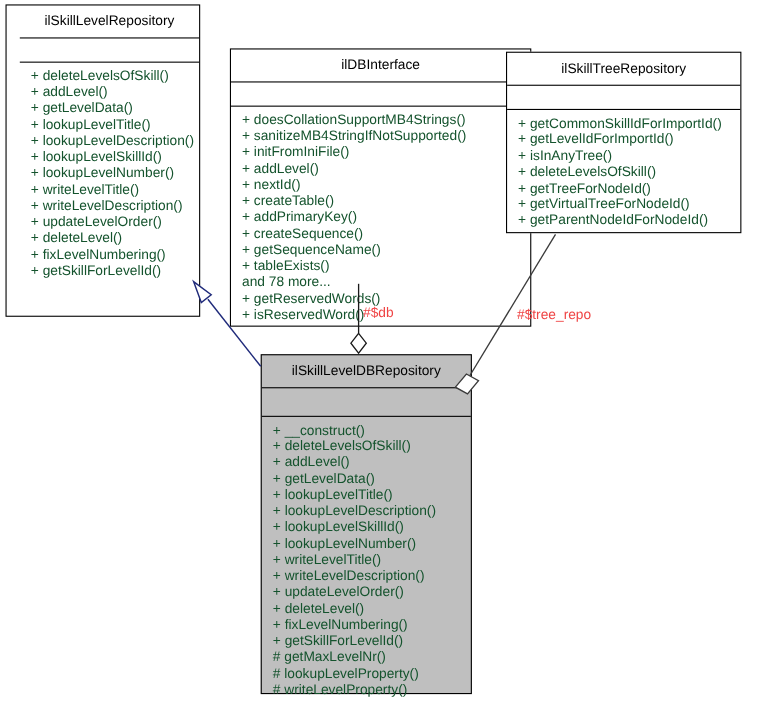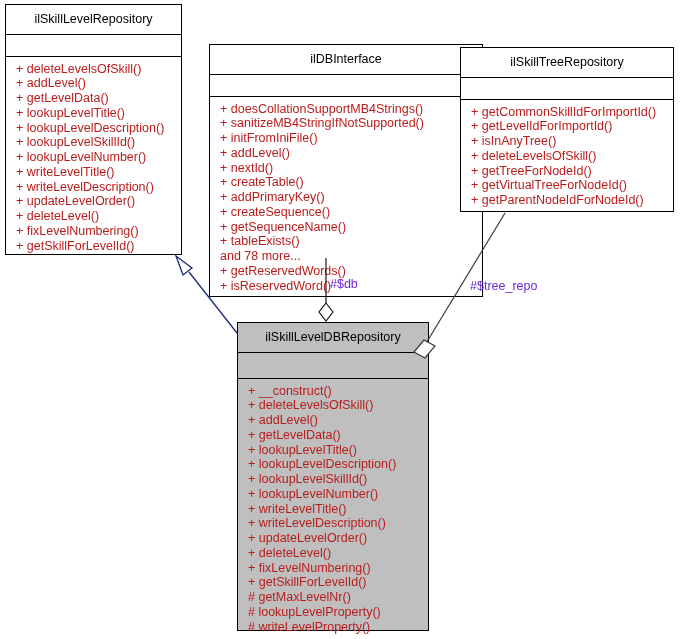--- a/index.html
+++ b/index.html
@@ -42,50 +42,50 @@
     height: 21px;
   }
   .attr-section.tall {
     height: 25px;
   }
   .method-section {
     padding: 5px 0 5px 0;
   }
   .method {
     font-size: 12.5px;
-    color: #b91c1c;
+    color: #14532d;
     line-height: 14.75px;
     padding: 0 4px 0 10px;
     white-space: nowrap;
   }
   .method.plain {
     padding-left: 10px;
   }
   svg.edges {
     position: absolute;
     left: 0;
     top: 0;
     width: 689px;
     height: 639px;
     pointer-events: none;
   }
   .edge-label {
     position: absolute;
     font-size: 12.5px;
-    color: #6d28d9;
+    color: #ef4444;
     white-space: nowrap;
     line-height: 1;
   }
 </style>
 </head>
 <body>
 
 <div id="canvas">
 
-  <div class="uml-class" id="cls0" style="left:5px; top:4px; width:177px; height:251px;">
+  <div class="uml-class" id="cls0" style="left:5px; top:4px; width:177px; height:284px;padding-left:12px;">
     <div class="class-title">ilSkillLevelRepository</div>
     <div class="divider"></div>
     <div class="attr-section"></div>
     <div class="divider"></div>
     <div class="method-section">
       <div class="method">+ deleteLevelsOfSkill()</div>
       <div class="method">+ addLevel()</div>
       <div class="method">+ getLevelData()</div>
       <div class="method">+ lookupLevelTitle()</div>
       <div class="method">+ lookupLevelDescription()</div>

